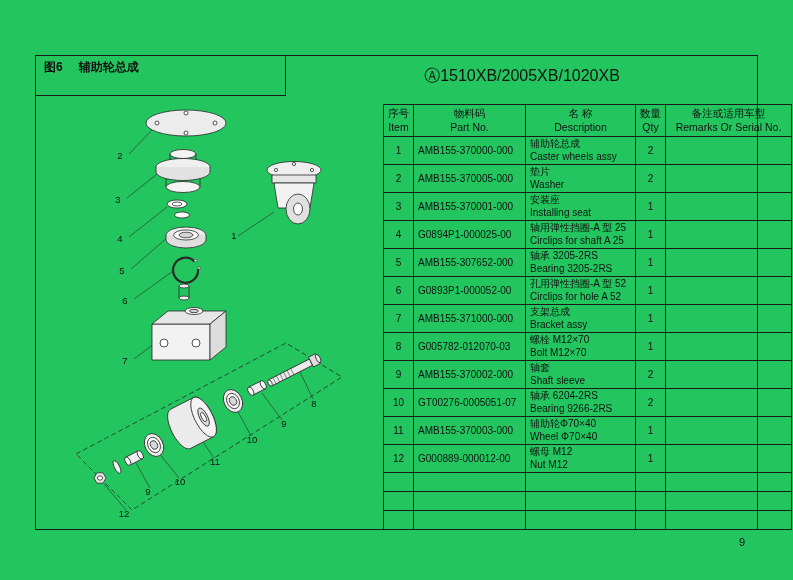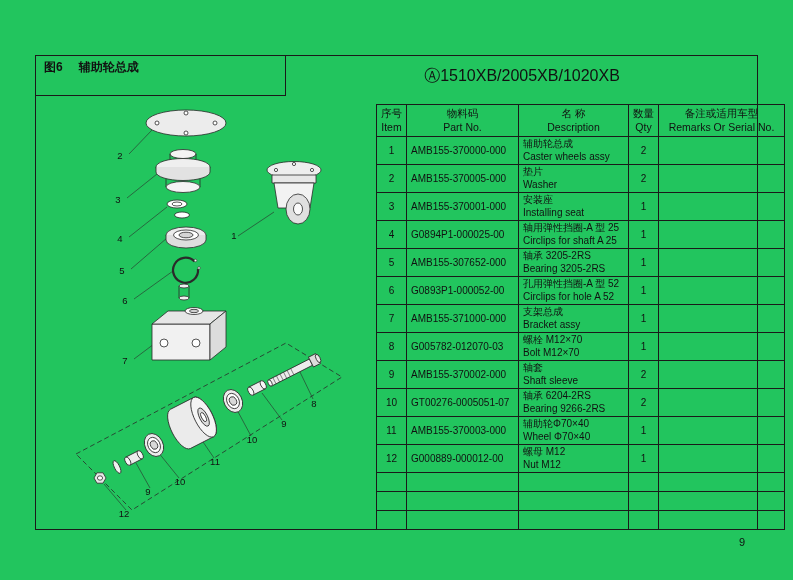--- a/index.html
+++ b/index.html
@@ -11,21 +11,21 @@
   .figbox { position:absolute; left:0; top:0; width:250px; height:40px;
     border-right:1px solid #1a1a1a; border-bottom:1px solid #1a1a1a;
     padding:3px 8px 0 8px; font-weight:bold; font-size:12px; line-height:1.45; }
   .figrow { display:flex; gap:16px; white-space:nowrap; }
   .model { position:absolute; left:250px; top:0; width:472px; height:40px;
     display:flex; align-items:center; justify-content:center; font-size:16px; }
   .diagram { position:absolute; left:0; top:40px; width:314px; height:434px; }
   .diagram svg { width:100%; height:100%; display:block; }
   .co { position:absolute; font-size:9.5px; color:#111; transform:translate(-50%,-50%);
     background:transparent; line-height:1; }
-  .tablewrap { position:absolute; left:316px; top:48px; width:408px; height:426px;padding-left:24px; }
+  .tablewrap { position:absolute; left:323px; top:48px; width:408px; height:426px;padding-left:24px; }
   table { width:100%; height:100%; border-collapse:collapse; table-layout:fixed;
     font-size:10px; }
   td,th { border:1px solid #1a1a1a; vertical-align:middle; overflow:hidden;
     padding:0; font-weight:normal; }
   thead tr { height:32px; }
   tbody tr.datarow { height:26px; }
   th div { line-height:1.3; text-align:center; font-size:10.5px; }
   .c { text-align:center; }
   .l { text-align:left; padding:1px 4px; }
   td.desc div { line-height:1.25; }

